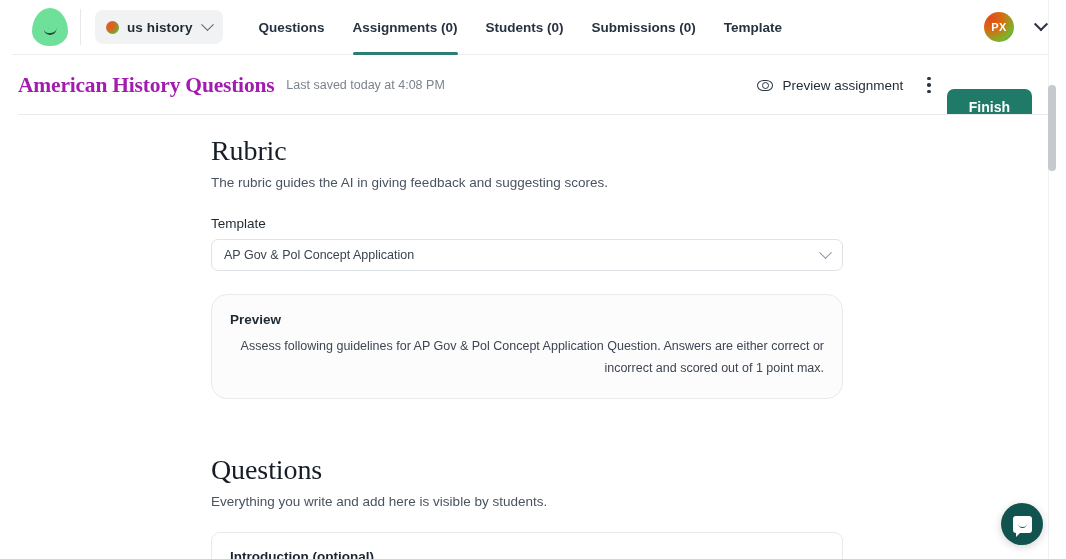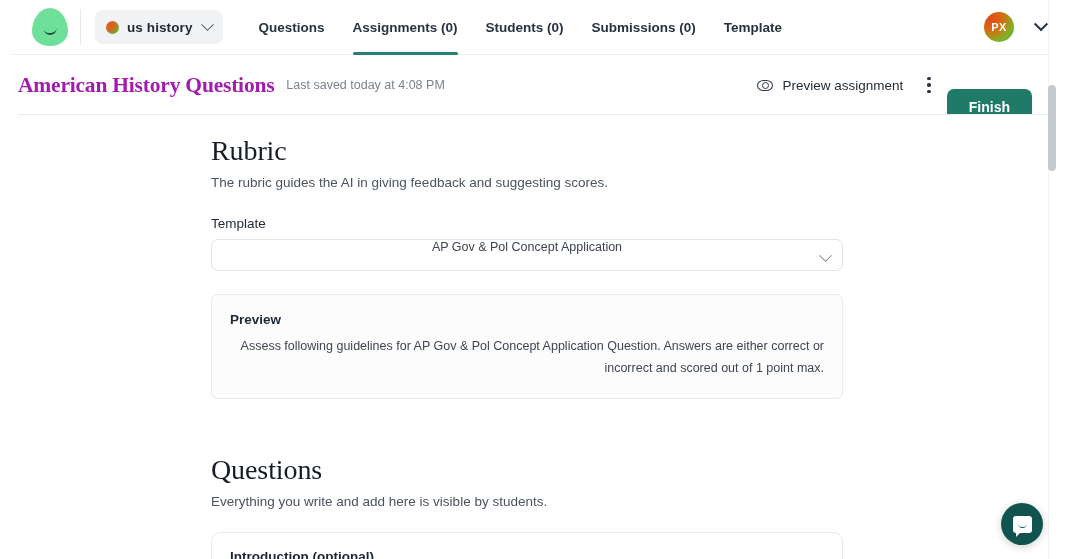--- a/index.html
+++ b/index.html
@@ -141,32 +141,31 @@
 
   .field-label { font-size: 13.5px; color:#1f2933; margin-top: 26px; margin-bottom: 8px; }
 
   .select-box {
     width: 632px; height: 32px;
     border: 1px solid #dfe2e6; border-radius: 7px;
     background:#fff;
     display:flex; align-items:center;
     padding: 0 12px;
     cursor: pointer;
-    flex-direction: column;
   }
   .select-value { font-size: 12.5px; color:#3c4450; }
   .select-chev {
     margin-left:auto; width: 9px; height: 9px;
     border-right: 1.6px solid #8a939e; border-bottom: 1.6px solid #8a939e;
     transform: rotate(45deg) translate(-2px,-2px);
   }
 
   .preview-card {
     width: 632px; margin-top: 23px;
-    border: 1px solid #e8eaed; border-radius: 6px;
+    border: 1px solid #e8eaed; border-radius: 16px;
     background: #fcfcfd;
     padding: 17px 18px 19px 18px;
   }
   .preview-card-title { font-size: 13.5px; font-weight: 600; color:#1f2933; }
   .preview-card-body { font-size: 12.5px; color:#3e4652; line-height: 1.72; margin-top: 9px; text-align: right; }
 
   .questions-block { margin-top: 55px; }
 
   .q-card {
     width: 632px; margin-top: 23px;

